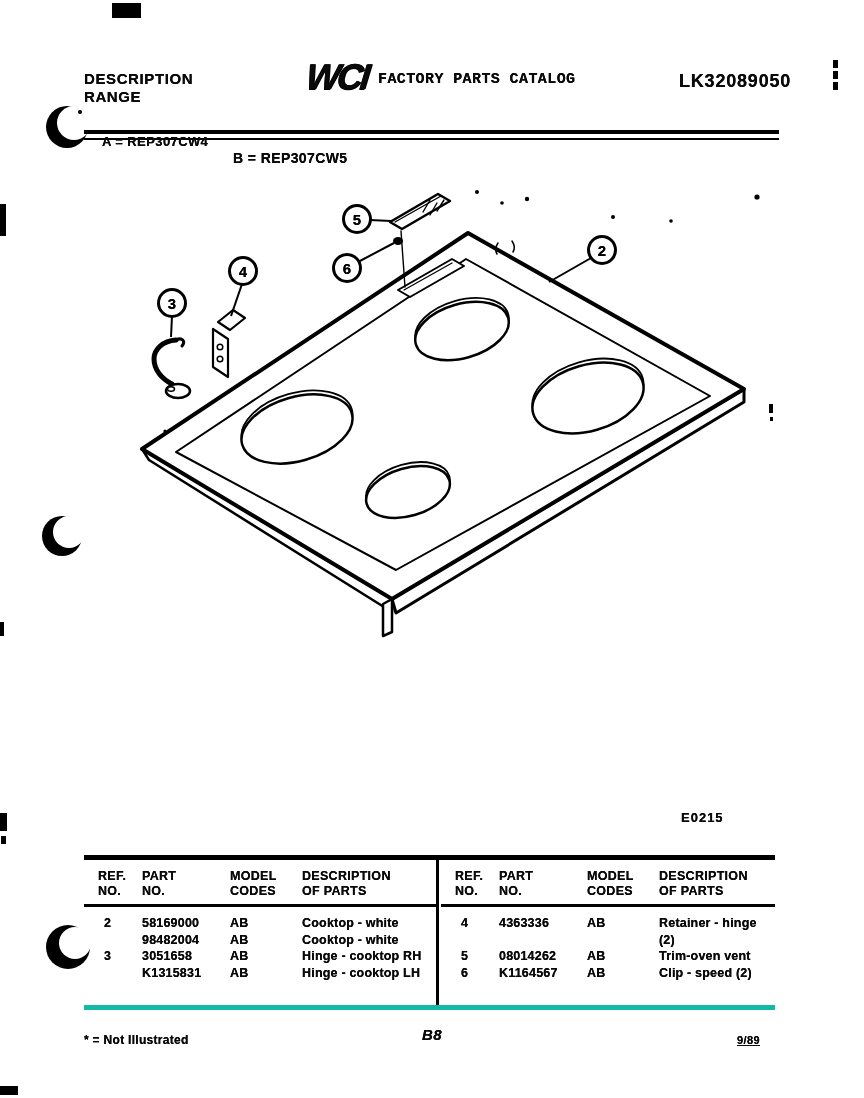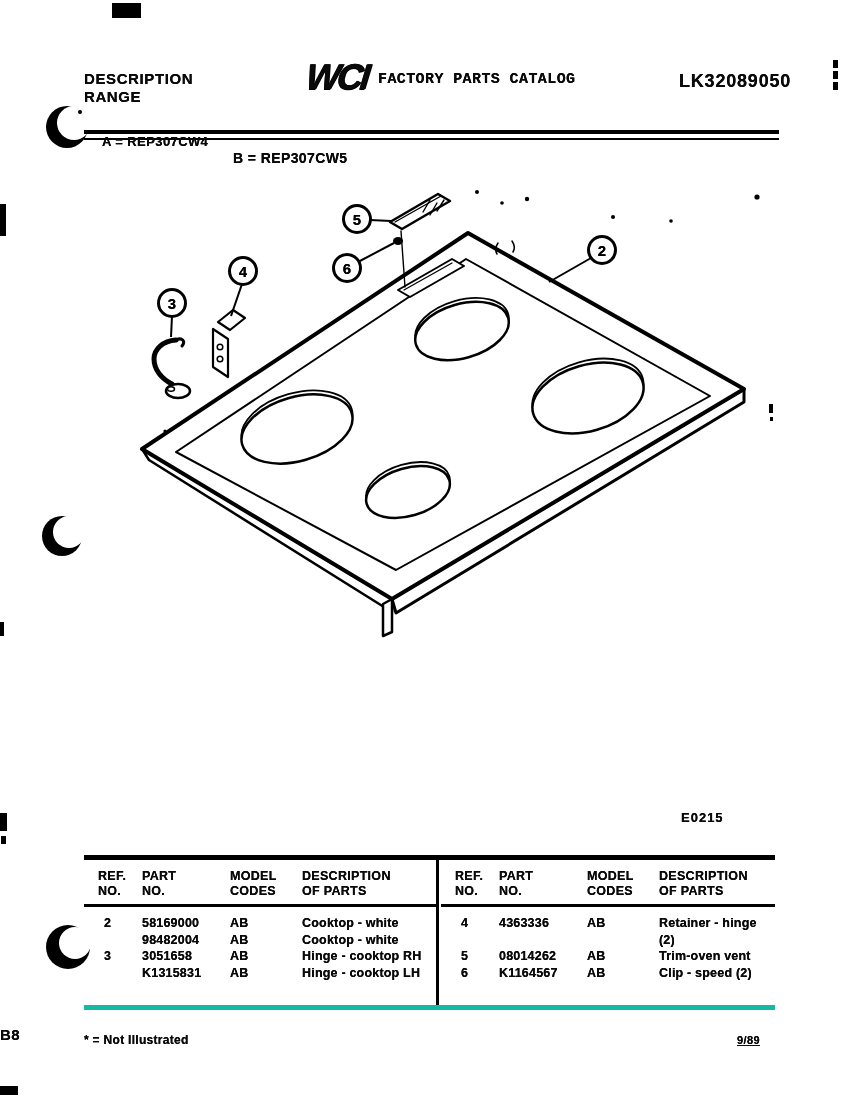--- a/index.html
+++ b/index.html
@@ -28,21 +28,21 @@
   .half.right { left:357px; right:0; }
   .hrow { display:grid; grid-template-columns:44px 88px 72px auto;
           padding:9px 0 5px 14px; border-bottom:3px solid #000; }
   .hrow span { white-space:pre-line; font-size:12.5px; line-height:15px; letter-spacing:0.3px; }
   .bbody { margin-top:8px; }
   .brow { display:grid; grid-template-columns:44px 88px 72px auto; padding-left:14px;
           font-size:12.5px; line-height:16.5px; letter-spacing:0.2px; }
   .brow .ref { padding-left:6px; }
 
   .footer-note { left:84px; top:1033px; font-size:12px; letter-spacing:0.3px; }
-  .page-code { left:0; right:0; top:1026px; text-align:left; font-size:15px; letter-spacing:0.5px; }
+  .page-code { left:0; right:0; top:1026px; text-align:center; font-size:15px; letter-spacing:0.5px;font-style:italic; }
   .date-code { left:737px; top:1034px; font-size:11px; letter-spacing:0.4px;text-decoration:underline; }
 
   svg.art { position:absolute; left:0; top:0; pointer-events:none; }
   svg text { font-family:"Liberation Sans", sans-serif; font-weight:bold; }
 </style>
 </head>
 <body>
 
 <div class="page">
 

